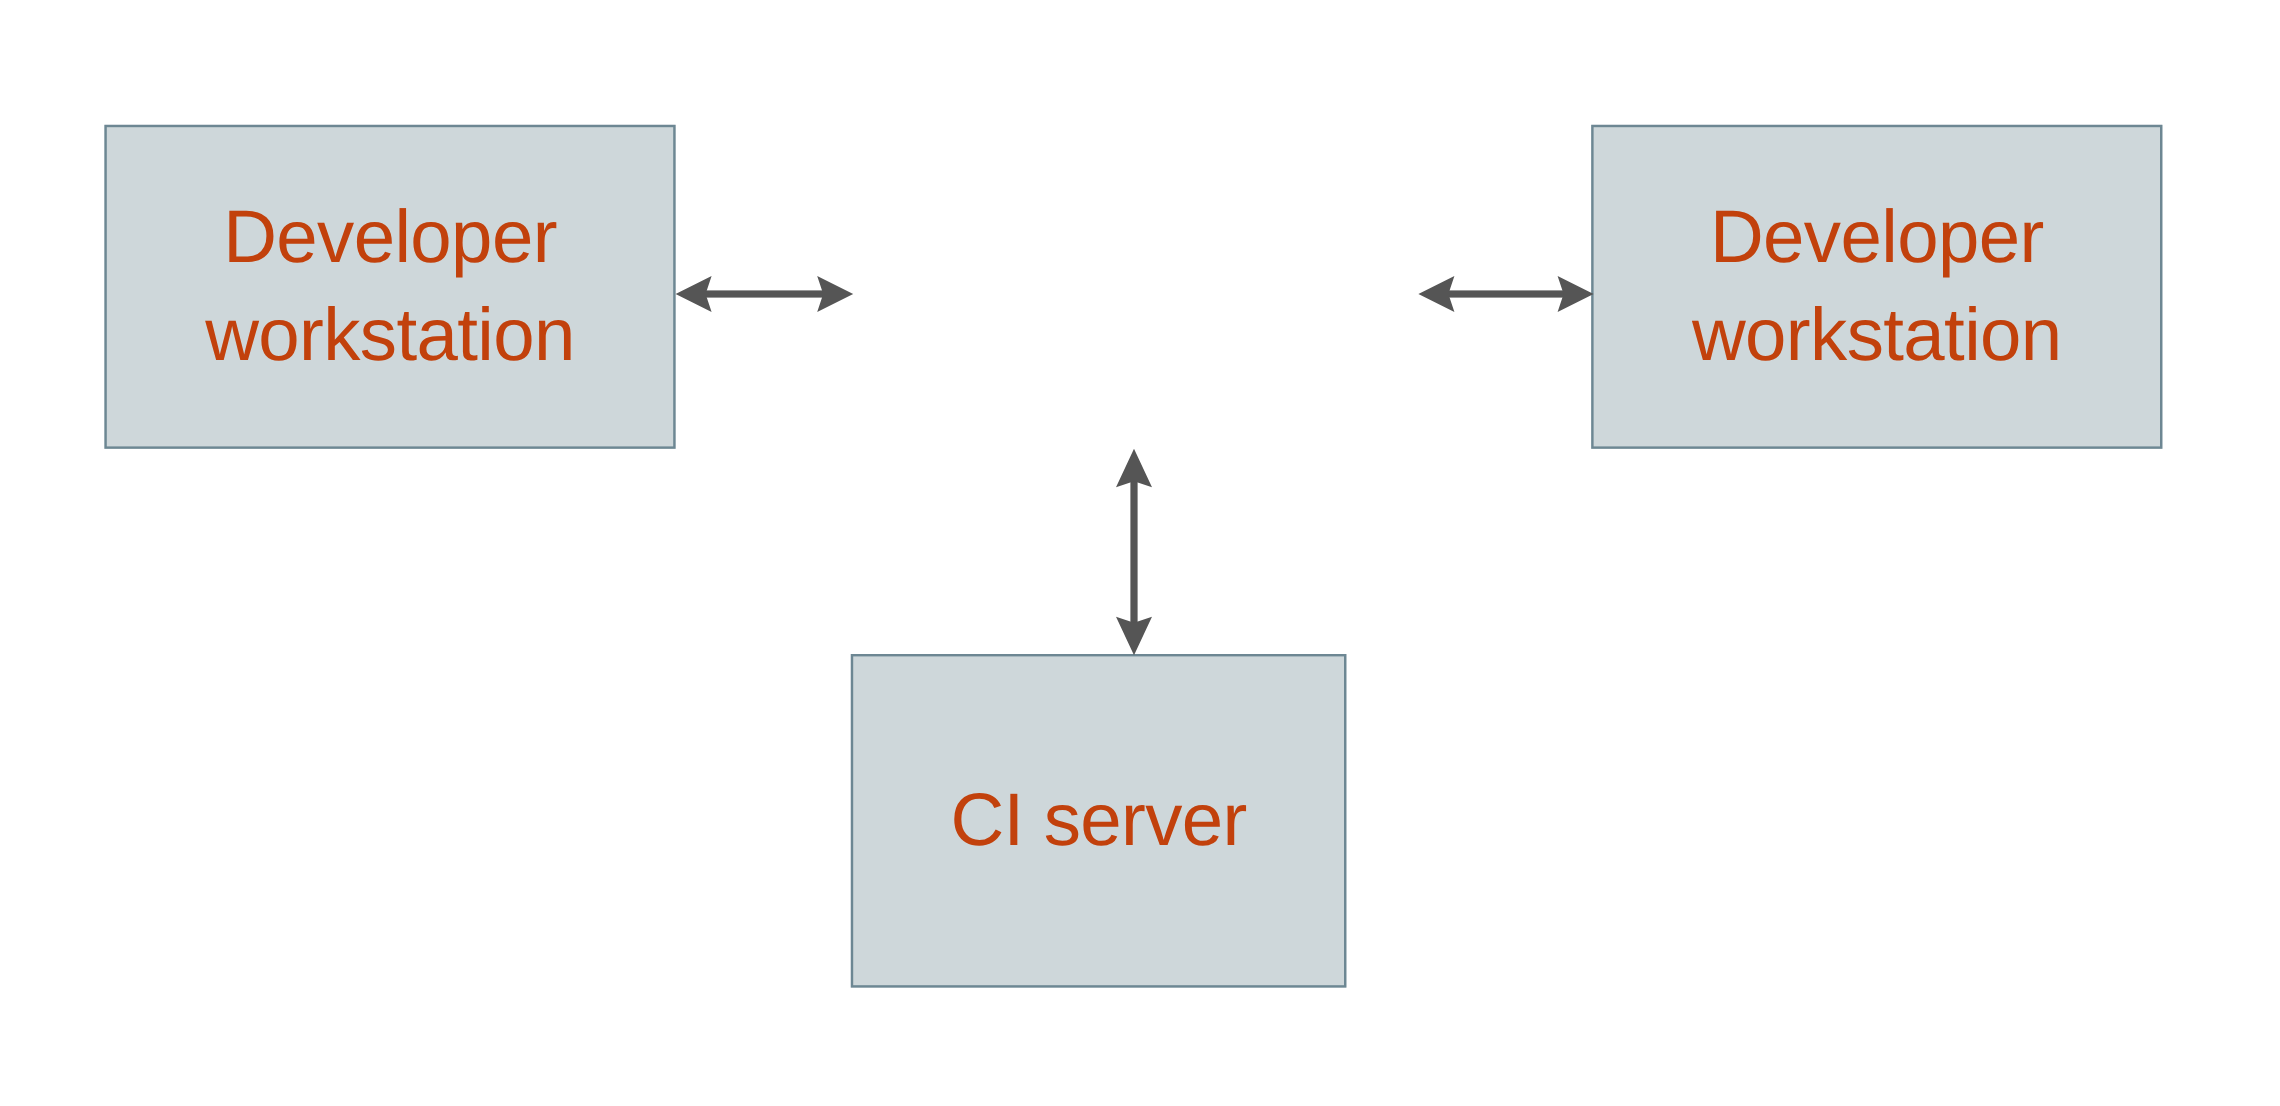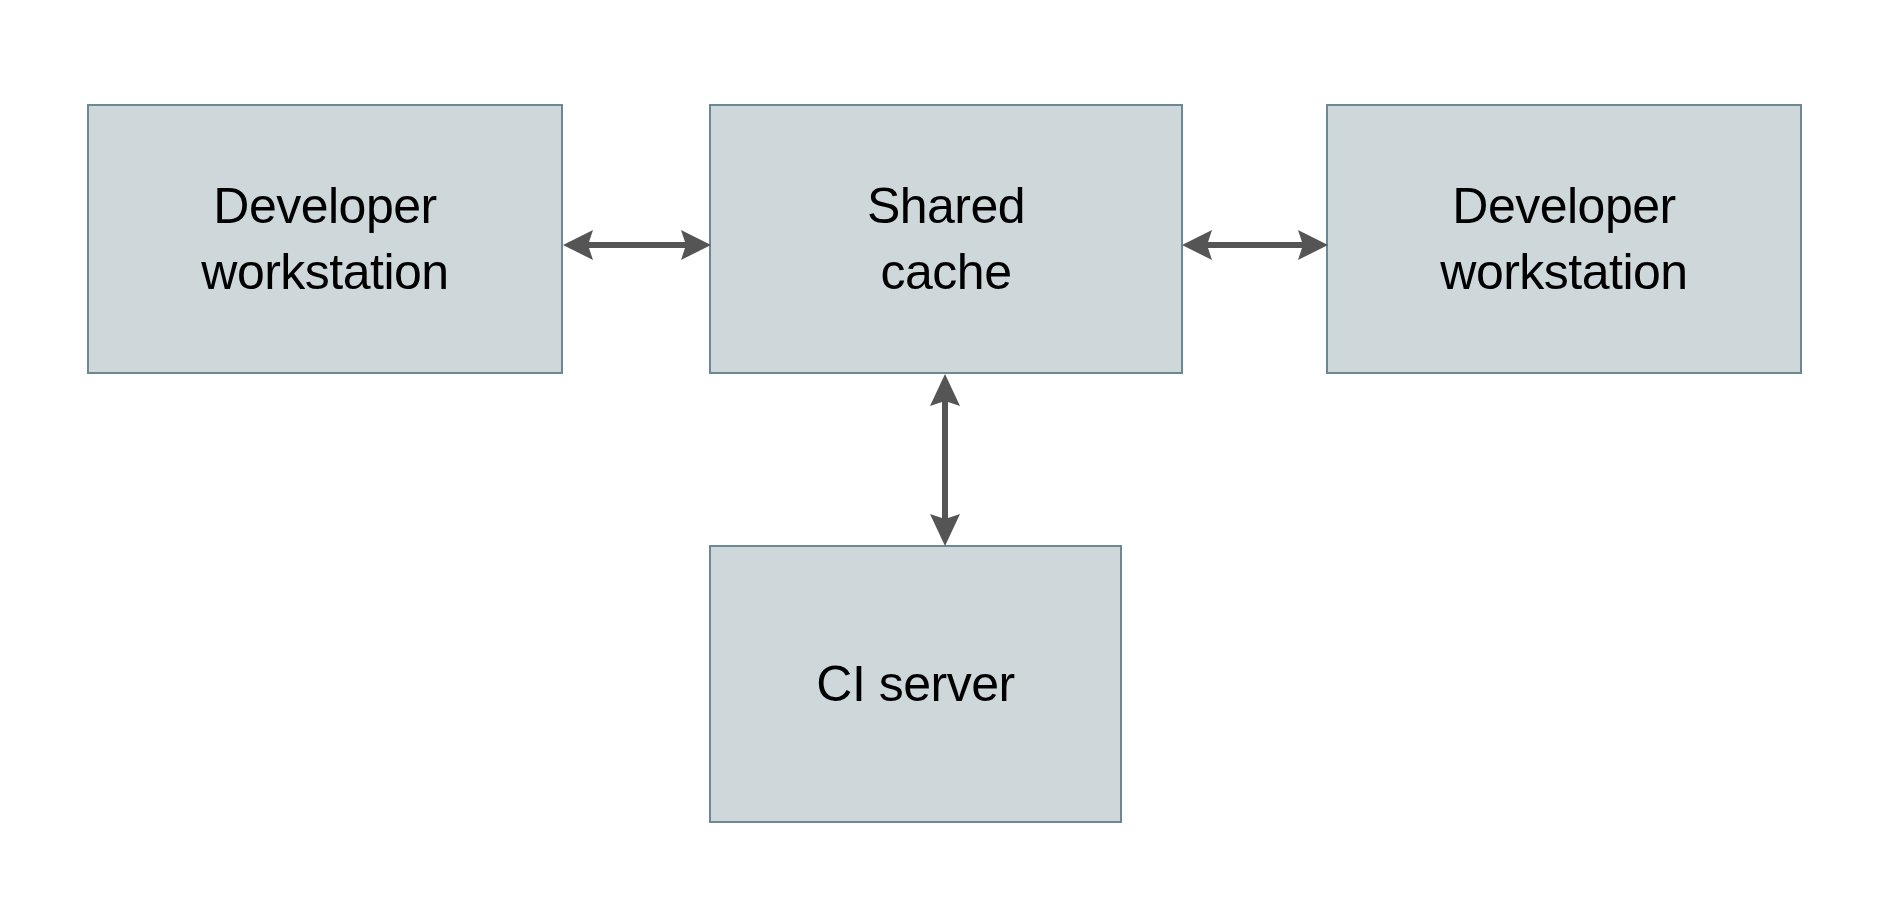--- a/index.html
+++ b/index.html
@@ -24,23 +24,23 @@
     box-sizing: border-box;
     background: #ced7da;
     border: 2px solid #6d8793;
     display: flex;
     align-items: center;
     justify-content: center;
     text-align: center;
   }
   .node-label {
     font-family: "Liberation Sans", sans-serif;
-    font-size: 50px;
+    font-size: 62px;
     line-height: 1.32;
-    color: #000000;
+    color: #c2410c;
     font-weight: 400;
     letter-spacing: -0.5px;
     white-space: pre-line;
     padding: 0 6px;
   }
   .connector {
     position: absolute;
     pointer-events: none;
   }
   .connector svg {
@@ -59,24 +59,20 @@
 </head>
 <body>
 
 <div id="diagram-canvas">
 
   <div class="node-box" id="node-dev-left">
     <span class="node-label">Developer
 workstation</span>
   </div>
 
-  <div class="node-box" id="node-shared">
-    <span class="node-label">Shared
-cache</span>
-  </div>
 
   <div class="node-box" id="node-dev-right">
     <span class="node-label">Developer
 workstation</span>
   </div>
 
   <div class="node-box" id="node-ci">
     <span class="node-label">CI server</span>
   </div>
 

